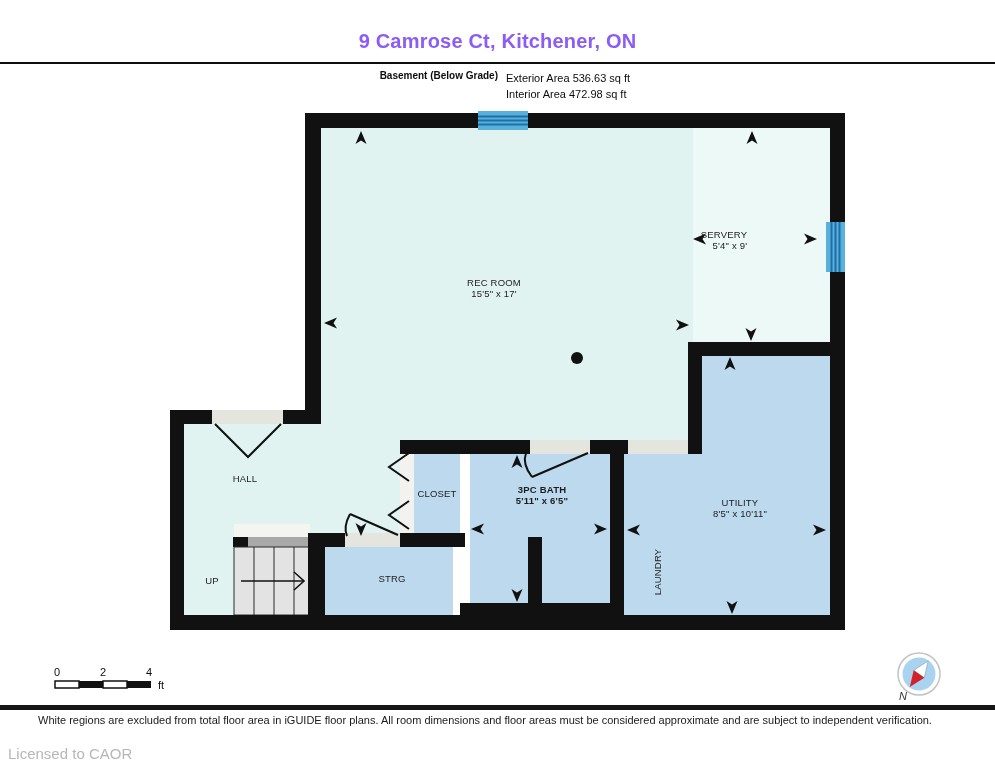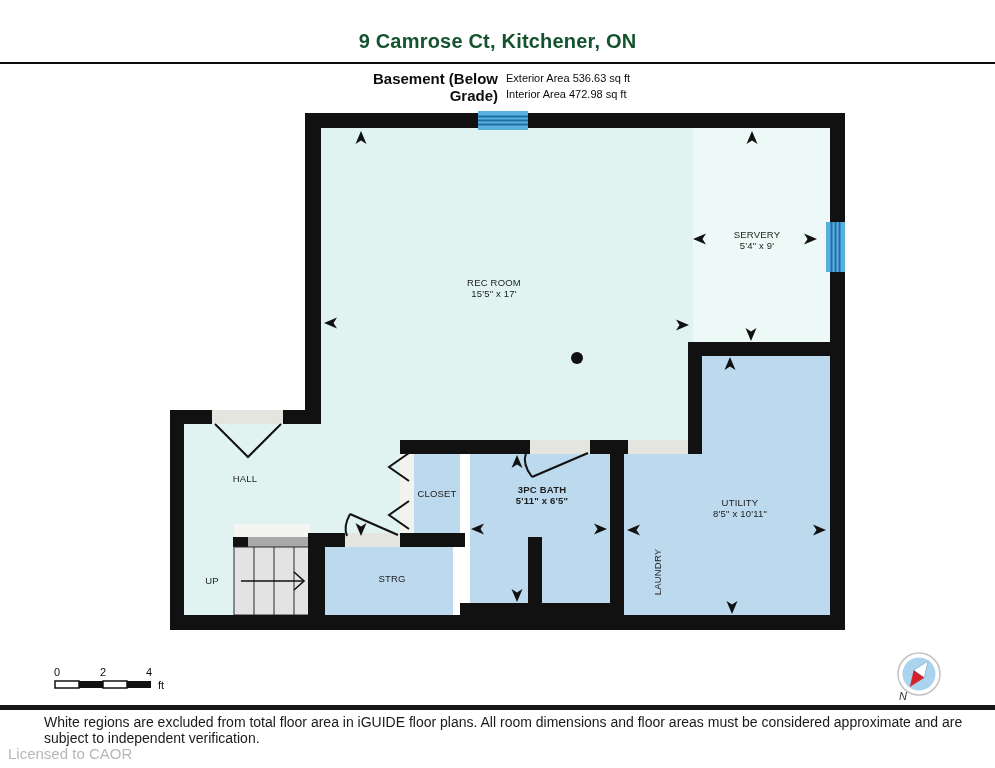--- a/index.html
+++ b/index.html
@@ -2,42 +2,42 @@
 <html><head>
 <meta charset="utf-8">
 <style>
   html,body{margin:0;padding:0;background:#ffffff;}
   #page{position:relative;width:995px;height:768px;background:#ffffff;overflow:hidden;
         font-family:"Liberation Sans",sans-serif;color:#111;}
   .abs{position:absolute;}
 
   
   #title{position:absolute;left:0;right:0;top:30px;text-align:center;
-         font-size:20px;font-weight:bold;letter-spacing:.2px;color:#14532d;}
+         font-size:20px;font-weight:bold;letter-spacing:.2px;color:#8b5cf6;}
   #header-rule{position:absolute;left:0;top:62px;width:995px;height:2px;background:#0d0d0d;z-index:3;}
   #floor-label{position:absolute;left:330px;top:70px;width:168px;text-align:right;
-               font-size:15px;font-weight:bold;color:#0d0d0d;}
+               font-size:10px;font-weight:bold;color:#0d0d0d;}
   #area-lines{position:absolute;left:506px;top:70px;font-size:11px;color:#0d0d0d;line-height:16px;}
   #logo{position:absolute;left:28px;top:6px;z-index:2;}
   #logo-word{position:absolute;left:4px;top:102px;font-size:18px;letter-spacing:3px;color:#9c9c9c;}
   #logo-word sup{font-size:9px;letter-spacing:0;}
 
   
   .lbl{position:absolute;transform:translate(-50%,-50%);text-align:center;white-space:nowrap;
        font-size:9.5px;line-height:11px;color:#1c1c1c;letter-spacing:.2px;z-index:2;}
   .lbl span{display:block;}
   .lbl.rot{transform:translate(-50%,-50%) rotate(-90deg);}
 
   
   .scale-num{position:absolute;transform:translate(-50%,0);font-size:11px;color:#0d0d0d;}
   #scale-unit{position:absolute;font-size:11px;color:#0d0d0d;text-align:right;}
   #prepared{position:absolute;left:0;right:0;top:675px;text-align:center;font-size:9px;color:#222;}
   #compass-n{position:absolute;left:899px;top:690px;font-size:11px;font-style:italic;color:#333;}
   #footer-rule{position:absolute;left:0;top:705px;width:995px;height:5px;background:#161616;}
-  #disclaimer{position:absolute;left:44px;top:714px;width:930px;font-size:14px;color:#1a1a1a;}
+  #disclaimer{position:absolute;left:38px;top:714px;width:930px;font-size:11px;color:#1a1a1a;}
   #license{position:absolute;left:8px;top:745px;font-size:15px;color:#b7b7b7;}
 
   svg{display:block;}
 </style>
 </head>
 <body>
 
 <div id="page">
 
   <div id="header-rule"></div>
@@ -141,21 +141,21 @@
       <polygon points="826,530 813,524.5 816.5,530 813,535.5"></polygon>
     </g>
 
     <circle cx="577" cy="358" r="6" fill="#111"></circle>
   </svg>
 
   <div class="lbl" style="left:494px;top:288px;">
     <span>REC ROOM</span>
       <span>15'5" x 17'</span>
   </div>
-  <div class="lbl" style="left:757px;top:240px;">
+  <div class="lbl" style="left:724px;top:240px;text-align:right;">
     <span>SERVERY</span>
       <span>5'4" x 9'</span>
   </div>
   <div class="lbl" style="left:237px;top:478px;margin-left:8px;">
     <span>HALL</span>
   </div>
   <div class="lbl" style="left:437px;top:493px;">
     <span>CLOSET</span>
   </div>
   <div class="lbl" style="left:542px;top:495px;font-weight:bold;">

